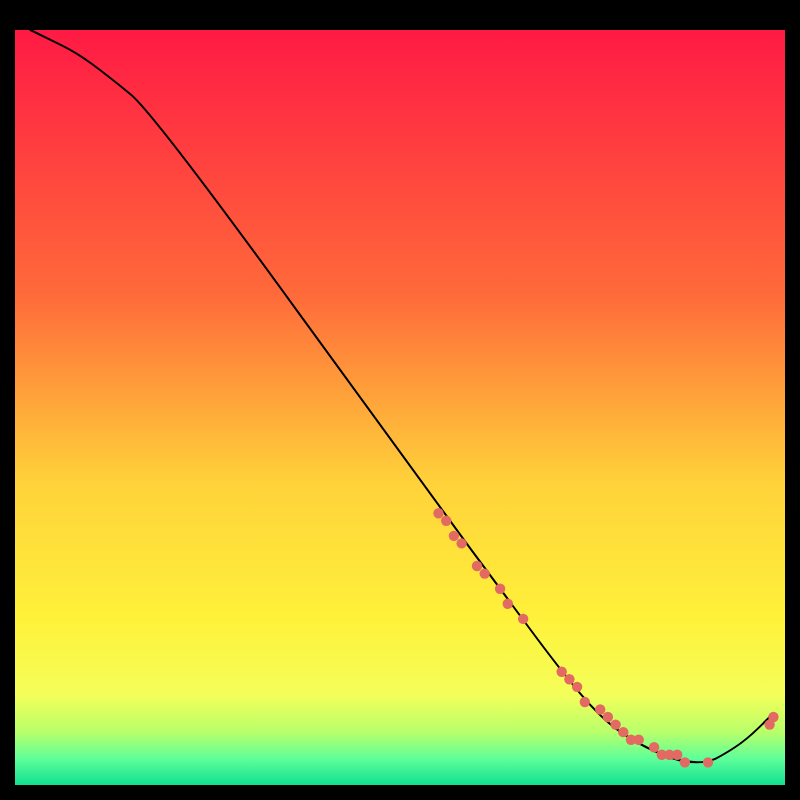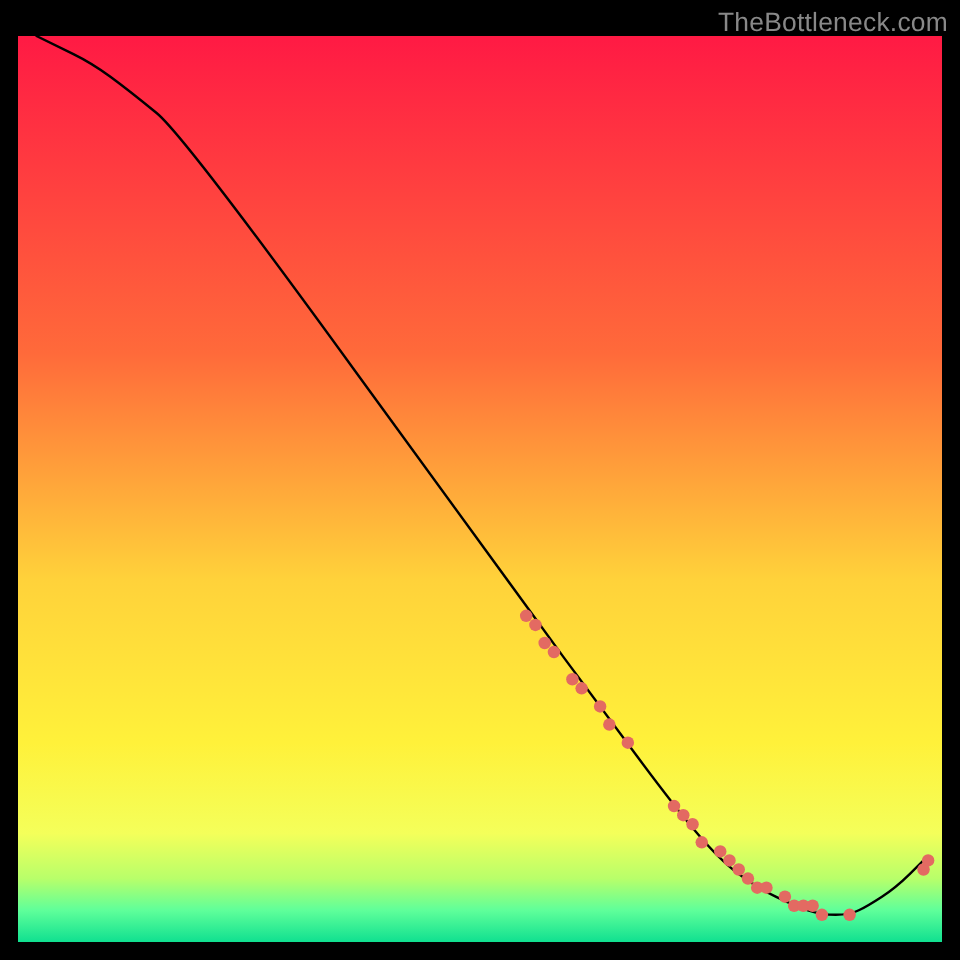--- a/index.html
+++ b/index.html
@@ -29,21 +29,20 @@
     position: absolute;
     left: 0;
     top: 0;
     z-index: 1;
   }
 </style>
 </head>
 <body>
 
 <div class="wrap">
-  <div class="watermark">TheBottleneck.com</div>
   <svg id="chart-svg" width="800" height="800" viewBox="0 0 800 800">
       <defs>
         <linearGradient id="bg-grad" x1="0" y1="0" x2="0" y2="1">
           <stop offset="0%" stop-color="#ff1a44"></stop>
           <stop offset="35%" stop-color="#ff6a3a"></stop>
           <stop offset="60%" stop-color="#ffd23a"></stop>
           <stop offset="78%" stop-color="#fff13a"></stop>
           <stop offset="88%" stop-color="#f4ff5a"></stop>
           <stop offset="93%" stop-color="#b8ff6a"></stop>
           <stop offset="96.5%" stop-color="#5fff9a"></stop>

